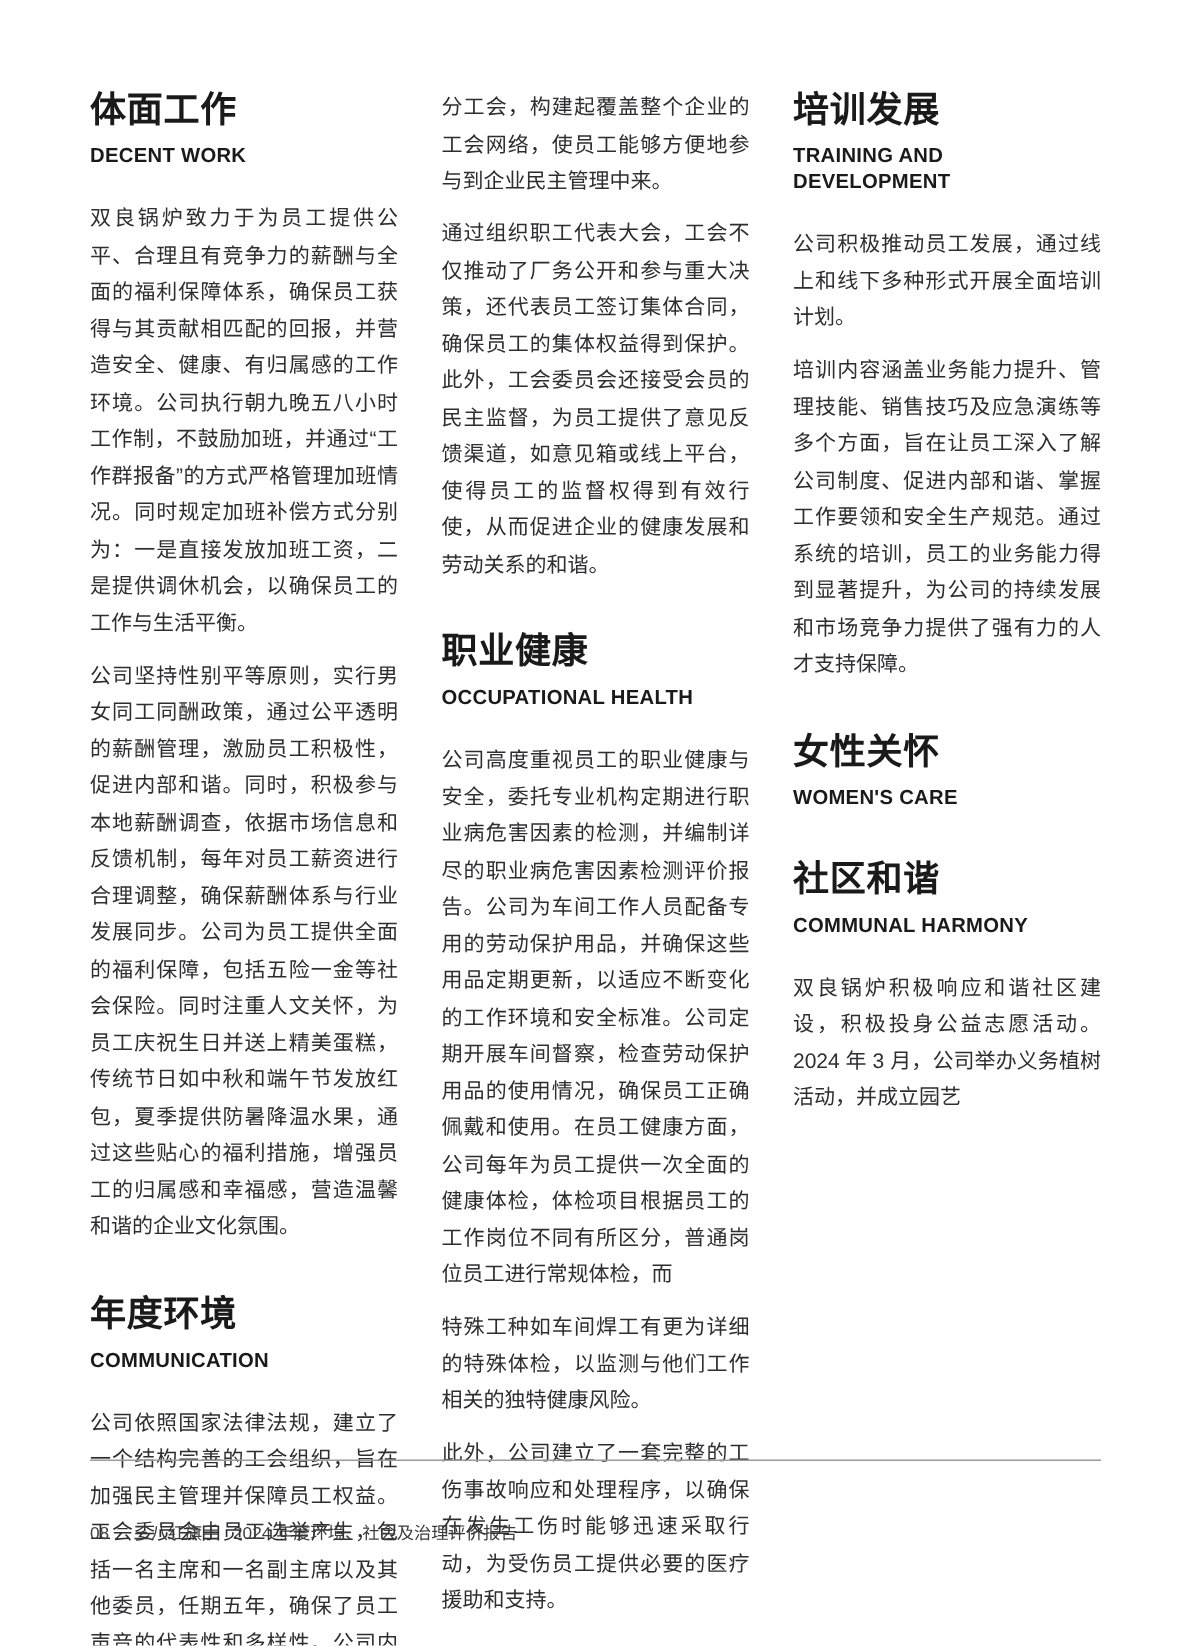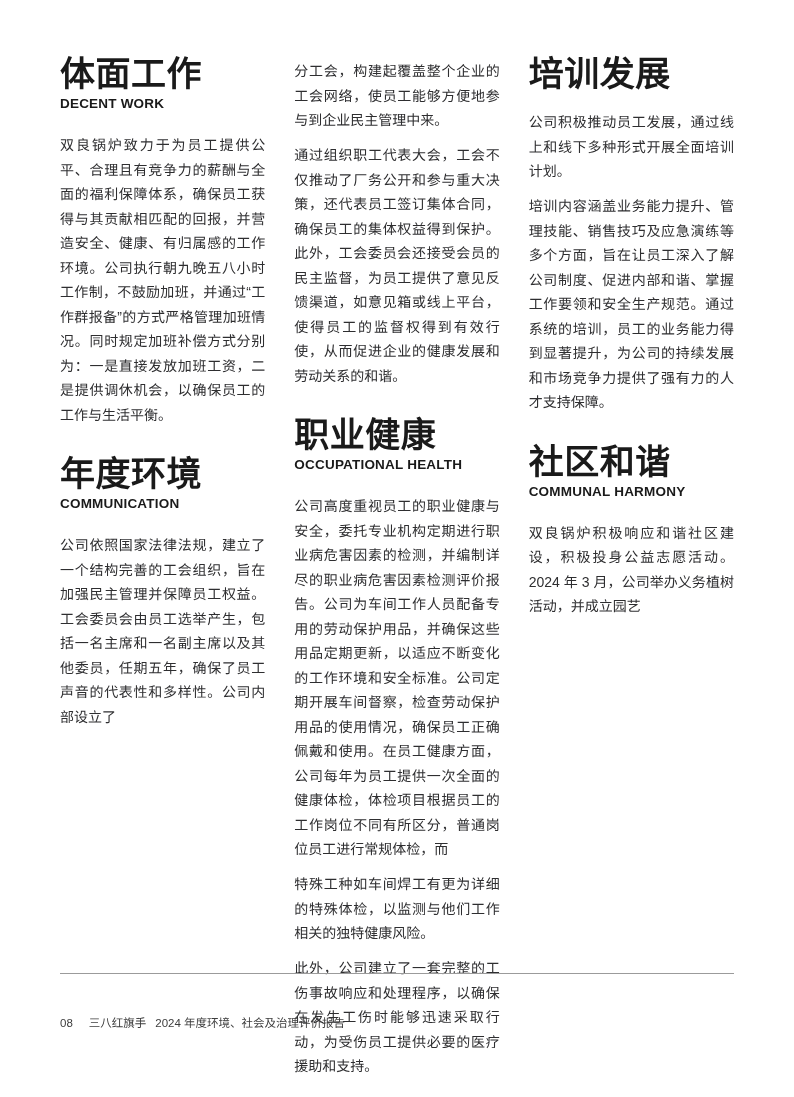--- a/index.html
+++ b/index.html
@@ -15,21 +15,21 @@
     display: grid;
     grid-template-columns: repeat(3, 1fr);
     column-gap: 29px;
     padding: 59px 60px 0 60px;
     box-sizing: border-box;
   }
   section.follow { margin-top: 32px; }
   .head { margin-bottom: 21px; }
   .head h2 {
     margin: 0;
-    font-size: 35px;
+    font-size: 24px;
     line-height: 30px;
     font-weight: 900;
     color: #1a1a1a;
     letter-spacing: 0.5px;
   }
   .head .en {
     margin-top: 6px;
     font-size: 13.5px;
     line-height: 17px;
     font-weight: 700;
@@ -70,20 +70,21 @@
 <div class="page">
   <div class="content">
 
     <div class="col">
       <section>
         <div class="head">
           <h2>体面工作</h2>
           <div class="en">DECENT WORK</div>
         </div>
         <p class="body">双良锅炉致力于为员工提供公平、合理且有竞争力的薪酬与全面的福利保障体系，确保员工获得与其贡献相匹配的回报，并营造安全、健康、有归属感的工作环境。公司执行朝九晚五八小时工作制，不鼓励加班，并通过“工作群报备”的方式严格管理加班情况。同时规定加班补偿方式分别为：一是直接发放加班工资，二是提供调休机会，以确保员工的工作与生活平衡。</p>
+        <p class="body">公司坚持性别平等原则，实行男女同工同酬政策，通过公平透明的薪酬管理，激励员工积极性，促进内部和谐。同时，积极参与本地薪酬调查，依据市场信息和反馈机制，每年对员工薪资进行合理调整，确保薪酬体系与行业发展同步。公司为员工提供全面的福利保障，包括五险一金等社会保险。同时注重人文关怀，为员工庆祝生日并送上精美蛋糕，传统节日如中秋和端午节发放红包，夏季提供防暑降温水果，通过这些贴心的福利措施，增强员工的归属感和幸福感，营造温馨和谐的企业文化氛围。</p>
       </section>
 
       <section class="follow">
         <div class="head">
           <h2>年度环境</h2>
           <div class="en">COMMUNICATION</div>
         </div>
         <p class="body">公司依照国家法律法规，建立了一个结构完善的工会组织，旨在加强民主管理并保障员工权益。工会委员会由员工选举产生，包括一名主席和一名副主席以及其他委员，任期五年，确保了员工声音的代表性和多样性。公司内部设立了</p>
       </section>
     </div>
@@ -102,26 +103,31 @@
         <p class="body">公司高度重视员工的职业健康与安全，委托专业机构定期进行职业病危害因素的检测，并编制详尽的职业病危害因素检测评价报告。公司为车间工作人员配备专用的劳动保护用品，并确保这些用品定期更新，以适应不断变化的工作环境和安全标准。公司定期开展车间督察，检查劳动保护用品的使用情况，确保员工正确佩戴和使用。在员工健康方面，公司每年为员工提供一次全面的健康体检，体检项目根据员工的工作岗位不同有所区分，普通岗位员工进行常规体检，而</p>
         <p class="body">特殊工种如车间焊工有更为详细的特殊体检，以监测与他们工作相关的独特健康风险。</p>
         <p class="body">此外，公司建立了一套完整的工伤事故响应和处理程序，以确保在发生工伤时能够迅速采取行动，为受伤员工提供必要的医疗援助和支持。</p>
       </section>
     </div>
 
     <div class="col">
       <section>
         <div class="head">
           <h2>培训发展</h2>
+          <div class="en">TRAINING AND DEVELOPMENT</div>
         </div>
         <p class="body">公司积极推动员工发展，通过线上和线下多种形式开展全面培训计划。</p>
         <p class="body">培训内容涵盖业务能力提升、管理技能、销售技巧及应急演练等多个方面，旨在让员工深入了解公司制度、促进内部和谐、掌握工作要领和安全生产规范。通过系统的培训，员工的业务能力得到显著提升，为公司的持续发展和市场竞争力提供了强有力的人才支持保障。</p>
       </section>
 
       <section class="follow">
+        <div class="head">
+          <h2>女性关怀</h2>
+          <div class="en">WOMEN'S CARE</div>
+        </div>
       </section>
 
       <section class="follow">
         <div class="head">
           <h2>社区和谐</h2>
           <div class="en">COMMUNAL HARMONY</div>
         </div>
         <p class="body">双良锅炉积极响应和谐社区建设，积极投身公益志愿活动。2024 年 3 月，公司举办义务植树活动，并成立园艺</p>
       </section>
     </div>

